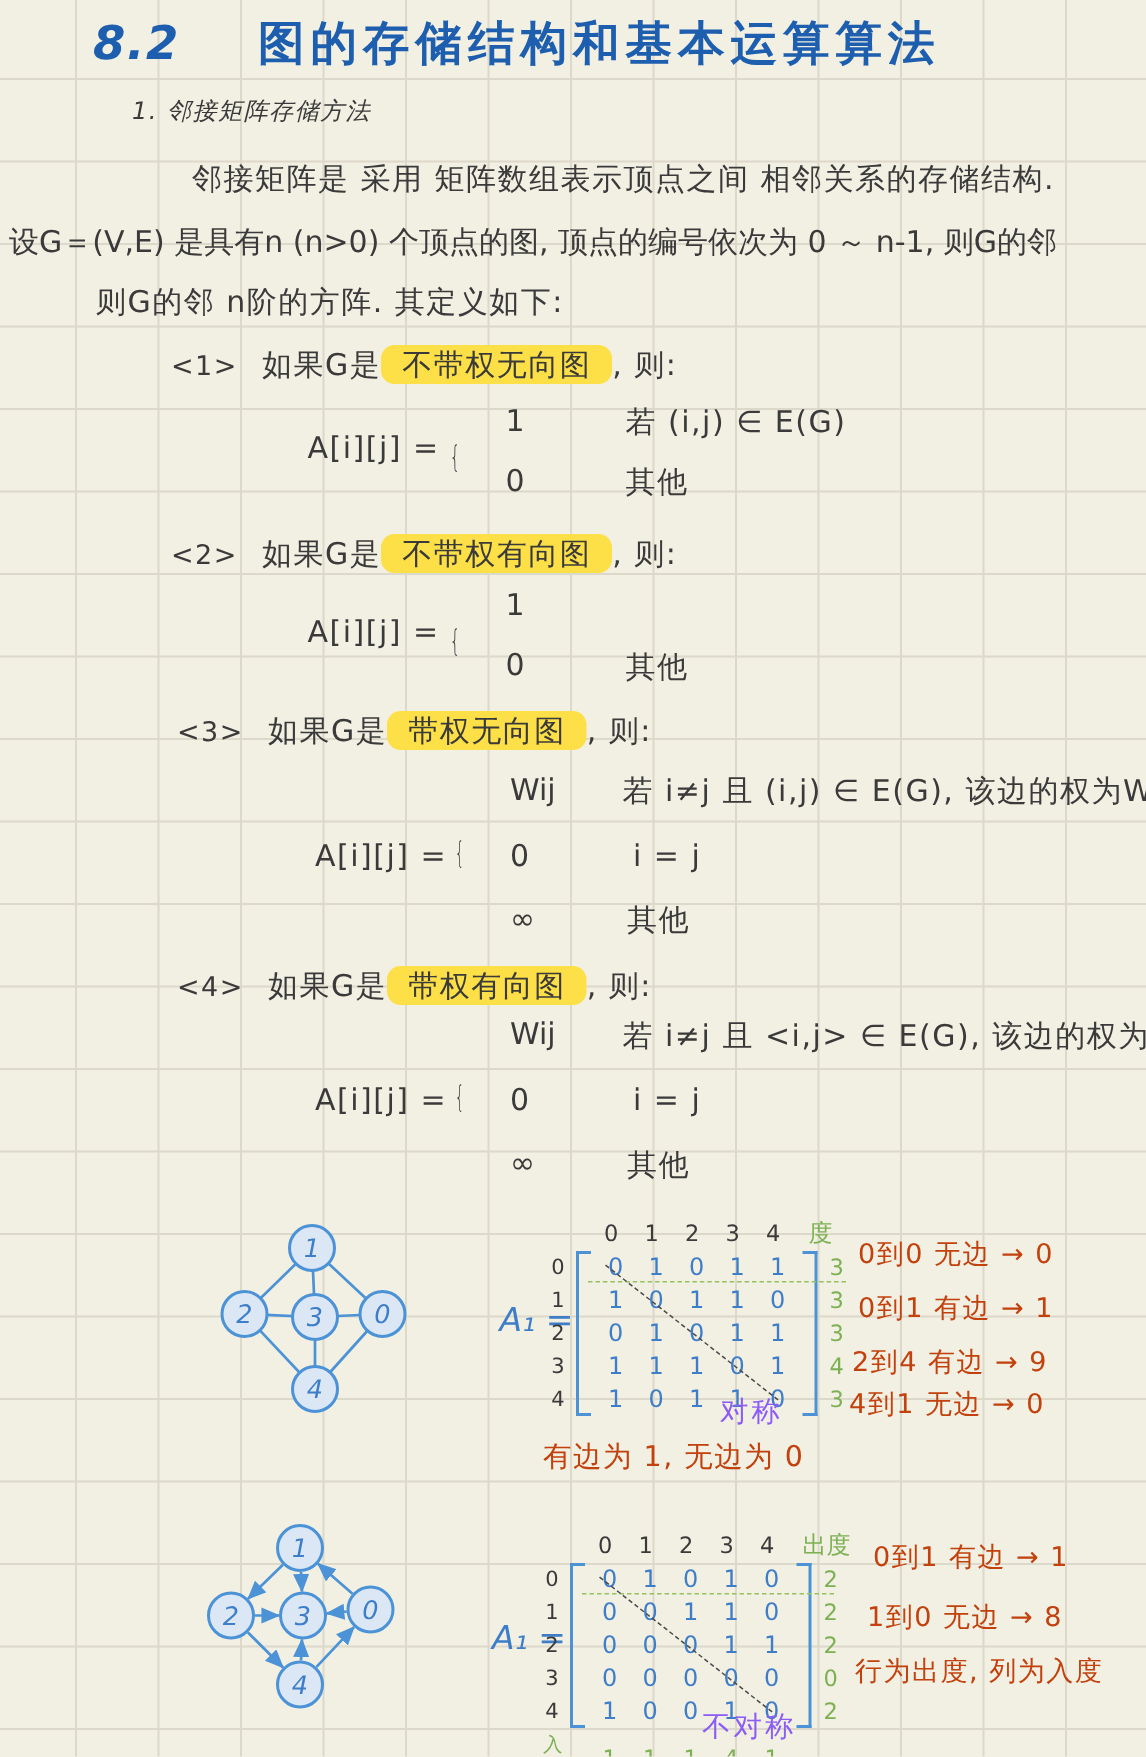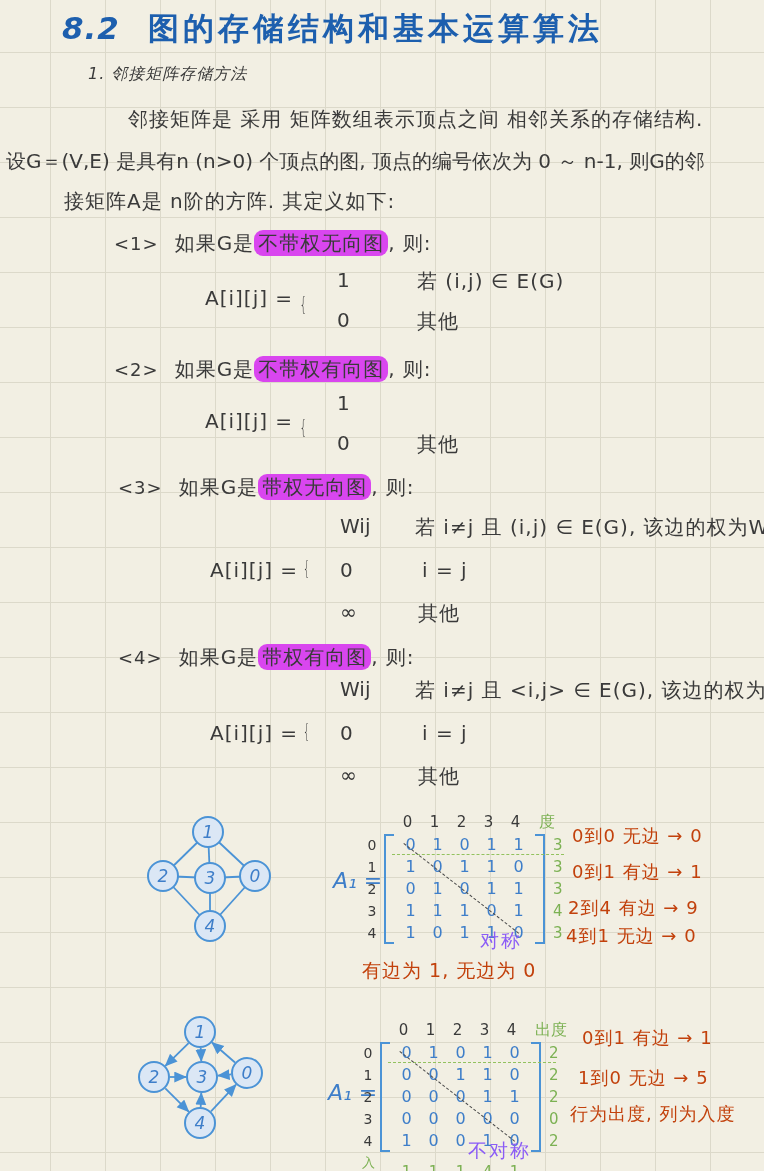--- a/index.html
+++ b/index.html
@@ -11,29 +11,29 @@
       linear-gradient(to right,#dcd9ca 1px,transparent 1px),
       linear-gradient(to bottom,#dcd9ca 1px,transparent 1px);
     background-size:55px 55px;
     background-position:50px 52px;
     color:#3a3a3a;
   }
   .abs{position:absolute;white-space:nowrap;}
   
   .title{left:62px;top:8px;color:#1d5fae;font-weight:bold;font-size:31px;letter-spacing:1px;}
   .title .t-num{margin-right:28px;font-style:italic;}
-  .title .t-text{letter-spacing:4px;}
+  .title .t-text{letter-spacing:4px;margin-left:24px;}
   .subhead{left:88px;top:64px;font-size:16px;font-style:italic;letter-spacing:1px;}
   .intro1{left:128px;top:106px;font-size:20px;letter-spacing:1px;}
   .intro2{left:6px;top:148px;font-size:20px;}
   .intro3{left:64px;top:188px;font-size:20px;letter-spacing:1px;}
   
   .case-head{font-size:20px;letter-spacing:1px;}
   .case-head .c-num{margin-right:16px;font-size:18px;}
-  .hl{background:#d946ef;border-radius:9px;padding:1px 4px;}
+  .hl{background:#fde047;border-radius:9px;padding:1px 14px;}
   .ch1{left:114px;top:230px;}
   .ch2{left:114px;top:356px;}
   .ch3{left:118px;top:474px;}
   .ch4{left:118px;top:644px;}
   
   .formula{position:absolute;}
   .formula .f-el{position:absolute;white-space:nowrap;font-size:20px;}
   .f1{left:205px;top:262px;width:520px;height:100px;}
   .f2{left:205px;top:385px;width:520px;height:100px;}
   .f3{left:210px;top:512px;width:545px;height:130px;}
@@ -85,21 +85,21 @@
 </style>
 </head>
 <body>
 
 <div class="abs title">
   <span class="t-num">8.2</span><span class="t-text">图的存储结构和基本运算算法</span>
 </div>
 <div class="abs subhead">1. 邻接矩阵存储方法</div>
 <div class="abs intro1">邻接矩阵是 采用 矩阵数组表示顶点之间 相邻关系的存储结构.</div>
 <div class="abs intro2">设G＝(V,E) 是具有n (n&gt;0) 个顶点的图, 顶点的编号依次为 0 ～ n-1, 则G的邻</div>
-<div class="abs intro3">接矩阵A是 n阶的方阵. 其定义如下:</div>
+<div class="abs intro3">则G的邻 n阶的方阵. 其定义如下:</div>
 
 <div class="abs case-head ch1">
   <span class="c-num">&lt;1&gt;</span><span>如果G是</span><span class="hl">不带权无向图</span><span>, 则:</span>
 </div>
 <div class="formula f1">
   <span class="f-el f-lhs" style="left:0;top:24px;">A[i][j] =</span>
   <span class="f-el f-brace brace2" style="left:92px;top:-4px;">{</span>
   <span class="f-el f-val" style="left:132px;top:6px;">1</span>
   <span class="f-el f-val" style="left:132px;top:46px;">0</span>
   <span class="f-el f-cond" style="left:212px;top:6px;text-align:center;">若 (i,j) ∈ E(G)</span>
@@ -355,14 +355,14 @@
         <span class="m-footcell">1</span>
         <span class="m-footcell">1</span>
         <span class="m-footcell">4</span>
         <span class="m-footcell">1</span>
       </span>
   </div>
 </div>
 <div class="abs sym-label" style="left:468px;top:1138px;">不对称</div>
 
 <div class="abs green ga20">0到1 有边 →  1</div>
-<div class="abs green ga21">1到0 无边 →  5</div>
+<div class="abs green ga21">1到0 无边 →  8</div>
 <div class="abs green ga22">行为出度, 列为入度</div>
 
 </body></html>

